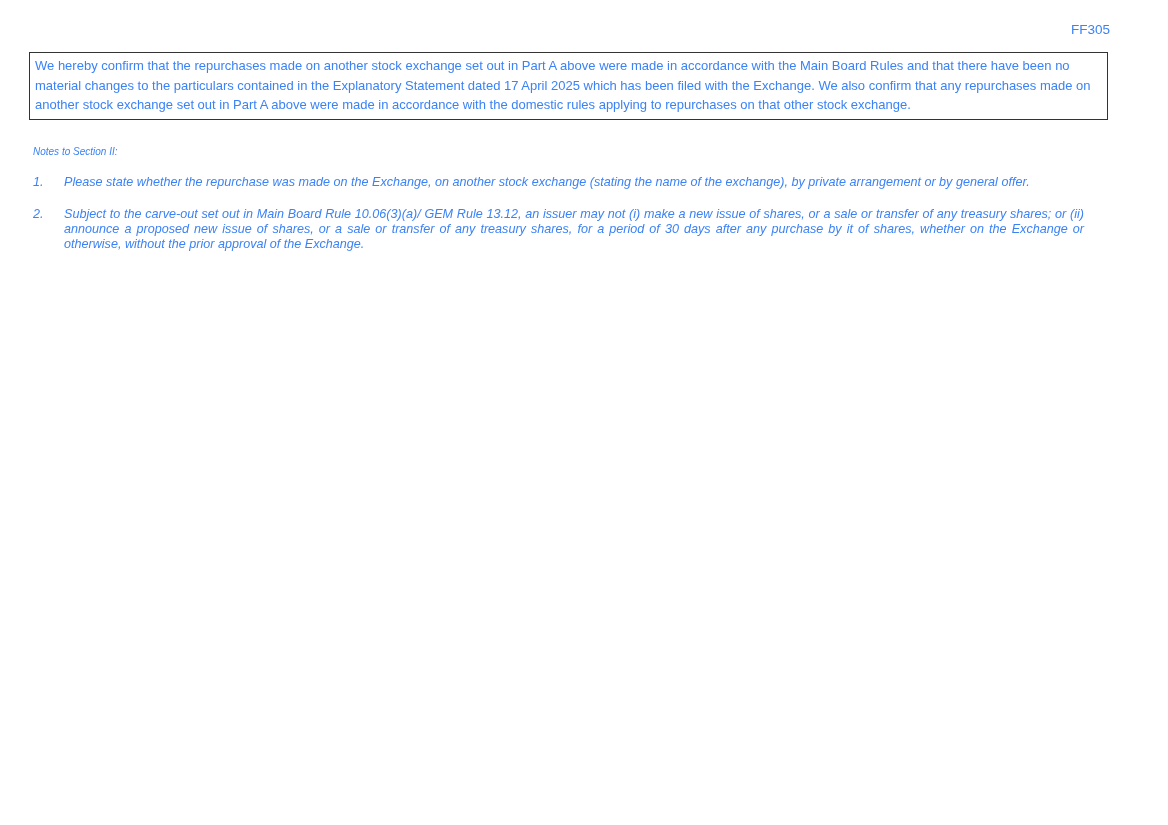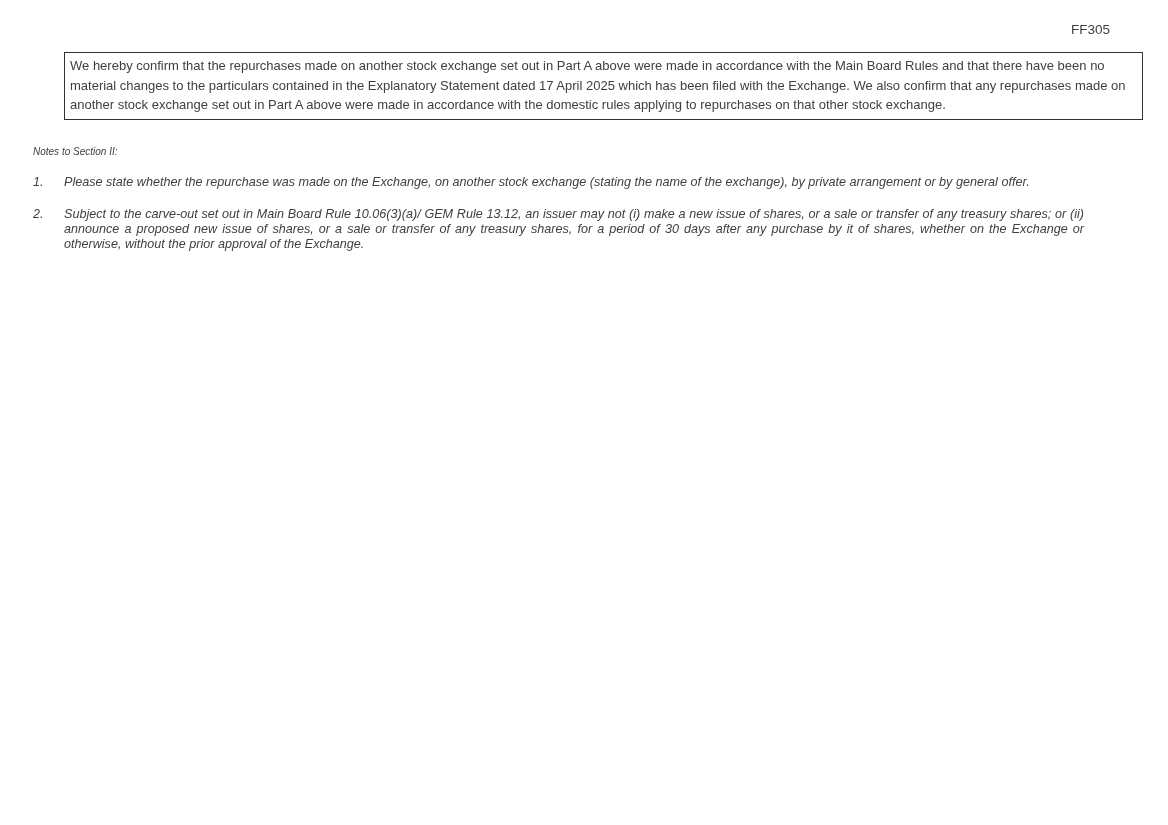--- a/index.html
+++ b/index.html
@@ -6,41 +6,40 @@
     margin: 0;
     padding: 0;
     background: #ffffff;
   }
   .page {
     position: relative;
     width: 1168px;
     height: 603px;
     background: #ffffff;
     font-family: "Liberation Sans", sans-serif;
-    color: #404040;
+    color: #3b82f6;
     overflow: hidden;
   }
   .form-code {
     position: absolute;
     top: 22px;
     right: 58px;
     font-size: 13.5px;
     line-height: 16px;
   }
   .confirm-box {
     position: absolute;
     left: 29px;
     top: 52px;
     width: 1067px;
     border: 1px solid #333333;
     padding: 3px 5px 4px 5px;
     font-size: 13px;
     line-height: 19.5px;
     text-align: left;
-    margin-left: 35px;
   }
   .notes-heading {
     position: absolute;
     left: 33px;
     top: 144px;
     font-size: 10px;
     font-style: italic;
     line-height: 15px;
   }
   .note {

